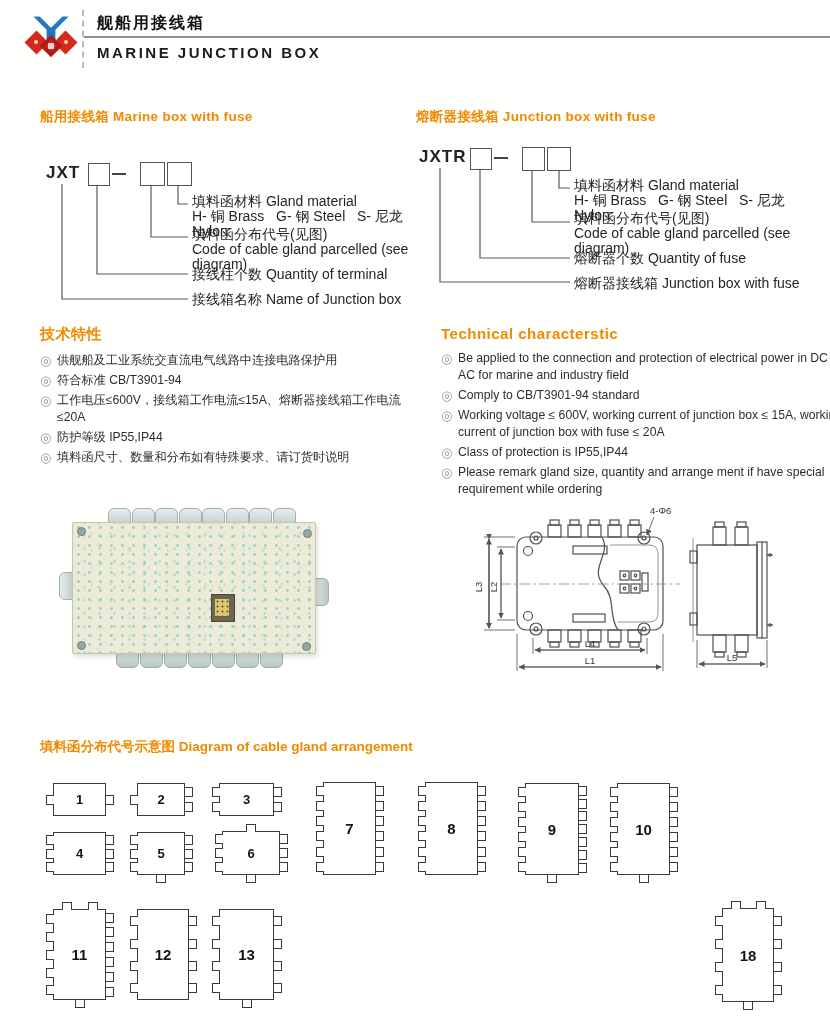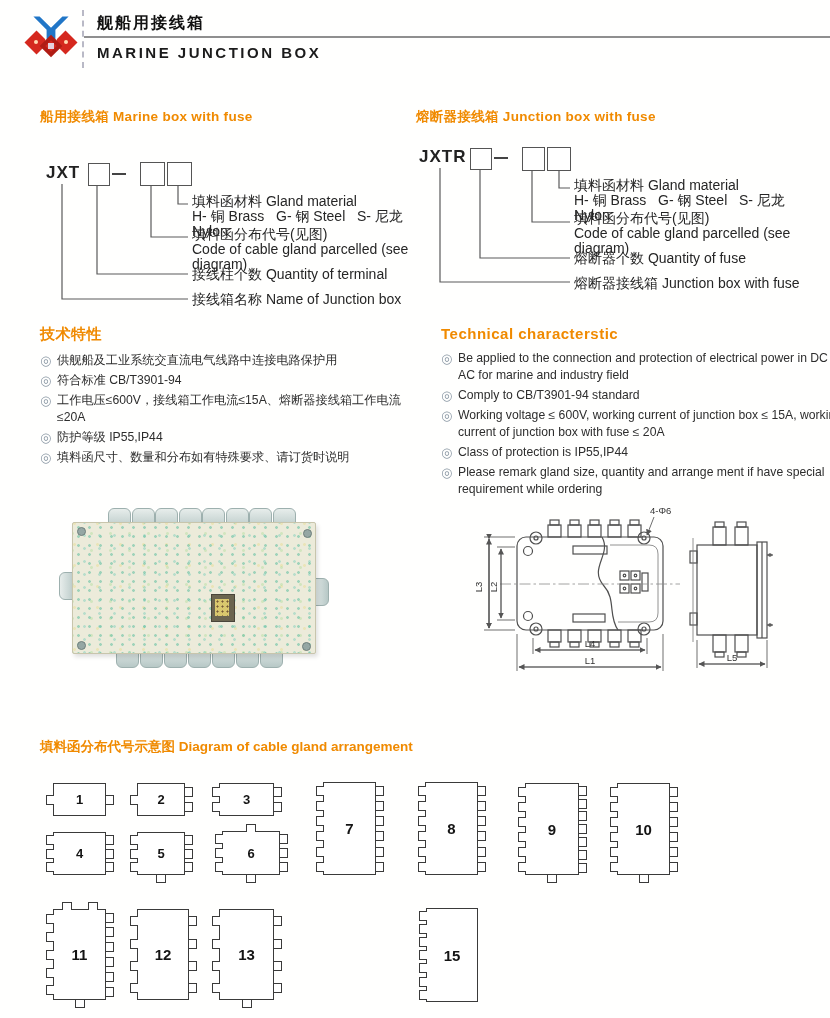--- a/index.html
+++ b/index.html
@@ -470,25 +470,29 @@
         <i class="stub st-l" style="left: -8.5px; top: 6.3px; width: 7px; height: 8px;"></i>
         <i class="stub st-l" style="left: -8.5px; top: 28.6px; width: 7px; height: 8px;"></i>
         <i class="stub st-l" style="left: -8.5px; top: 50.8px; width: 7px; height: 8px;"></i>
         <i class="stub st-l" style="left: -8.5px; top: 73.1px; width: 7px; height: 8px;"></i>
         <i class="stub st-r" style="right: -8.5px; top: 6.3px; width: 7px; height: 8px;"></i>
         <i class="stub st-r" style="right: -8.5px; top: 28.6px; width: 7px; height: 8px;"></i>
         <i class="stub st-r" style="right: -8.5px; top: 50.8px; width: 7px; height: 8px;"></i>
         <i class="stub st-r" style="right: -8.5px; top: 73.1px; width: 7px; height: 8px;"></i>
         <i class="stub st-b" style="bottom: -8.5px; left: 21.7px; width: 8px; height: 7px;"></i>
       </div>
-      <div class="gbox" style="left: 426px; top: 908px; width: 50px; height: 92px; font-size: 15px;">
-        <span>15</span>
-        <i class="stub st-l" style="left: -8.5px; top: 1.8px; width: 7px; height: 8px;"></i>
-        <i class="stub st-l" style="left: -8.5px; top: 14.9px; width: 7px; height: 8px;"></i>
-        <i class="stub st-l" style="left: -8.5px; top: 28.1px; width: 7px; height: 8px;"></i>
-        <i class="stub st-l" style="left: -8.5px; top: 41.2px; width: 7px; height: 8px;"></i>
-        <i class="stub st-l" style="left: -8.5px; top: 54.3px; width: 7px; height: 8px;"></i>
-        <i class="stub st-l" style="left: -8.5px; top: 67.5px; width: 7px; height: 8px;"></i>
-        <i class="stub st-l" style="left: -8.5px; top: 80.6px; width: 7px; height: 8px;"></i>
+      <div class="gbox" style="left: 722px; top: 908px; width: 50px; height: 92px; font-size: 15px;">
+        <span>18</span>
+        <i class="stub st-l" style="left: -8.5px; top: 6.7px; width: 7px; height: 8px;"></i>
+        <i class="stub st-l" style="left: -8.5px; top: 29.7px; width: 7px; height: 8px;"></i>
+        <i class="stub st-l" style="left: -8.5px; top: 52.7px; width: 7px; height: 8px;"></i>
+        <i class="stub st-l" style="left: -8.5px; top: 75.7px; width: 7px; height: 8px;"></i>
+        <i class="stub st-r" style="right: -8.5px; top: 6.7px; width: 7px; height: 8px;"></i>
+        <i class="stub st-r" style="right: -8.5px; top: 29.7px; width: 7px; height: 8px;"></i>
+        <i class="stub st-r" style="right: -8.5px; top: 52.7px; width: 7px; height: 8px;"></i>
+        <i class="stub st-r" style="right: -8.5px; top: 75.7px; width: 7px; height: 8px;"></i>
+        <i class="stub st-t" style="top: -8.5px; left: 7.7px; width: 8px; height: 7px;"></i>
+        <i class="stub st-t" style="top: -8.5px; left: 32.7px; width: 8px; height: 7px;"></i>
+        <i class="stub st-b" style="bottom: -8.5px; left: 20.2px; width: 8px; height: 7px;"></i>
       </div>
     </div>
 
 </div>
 
 </body></html>

